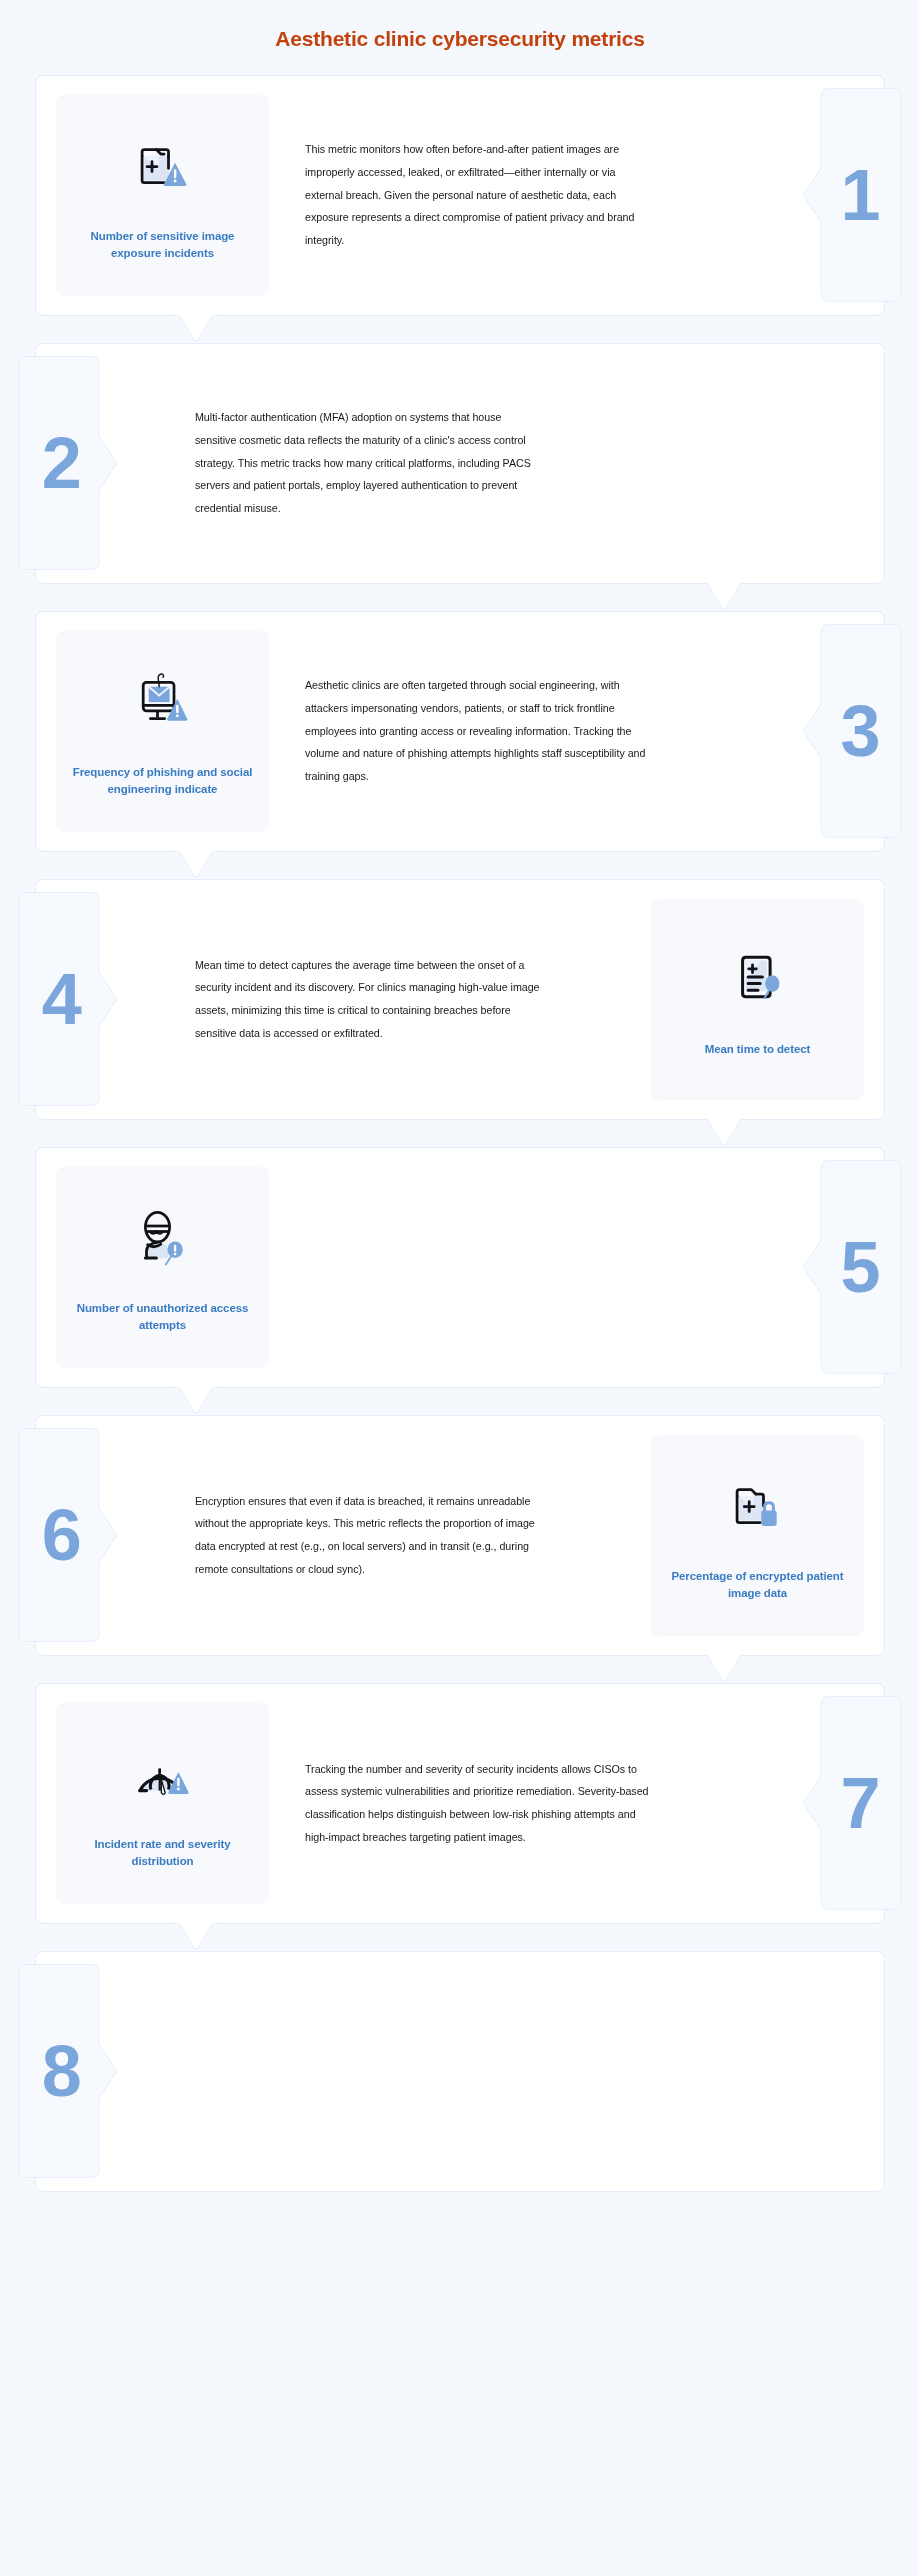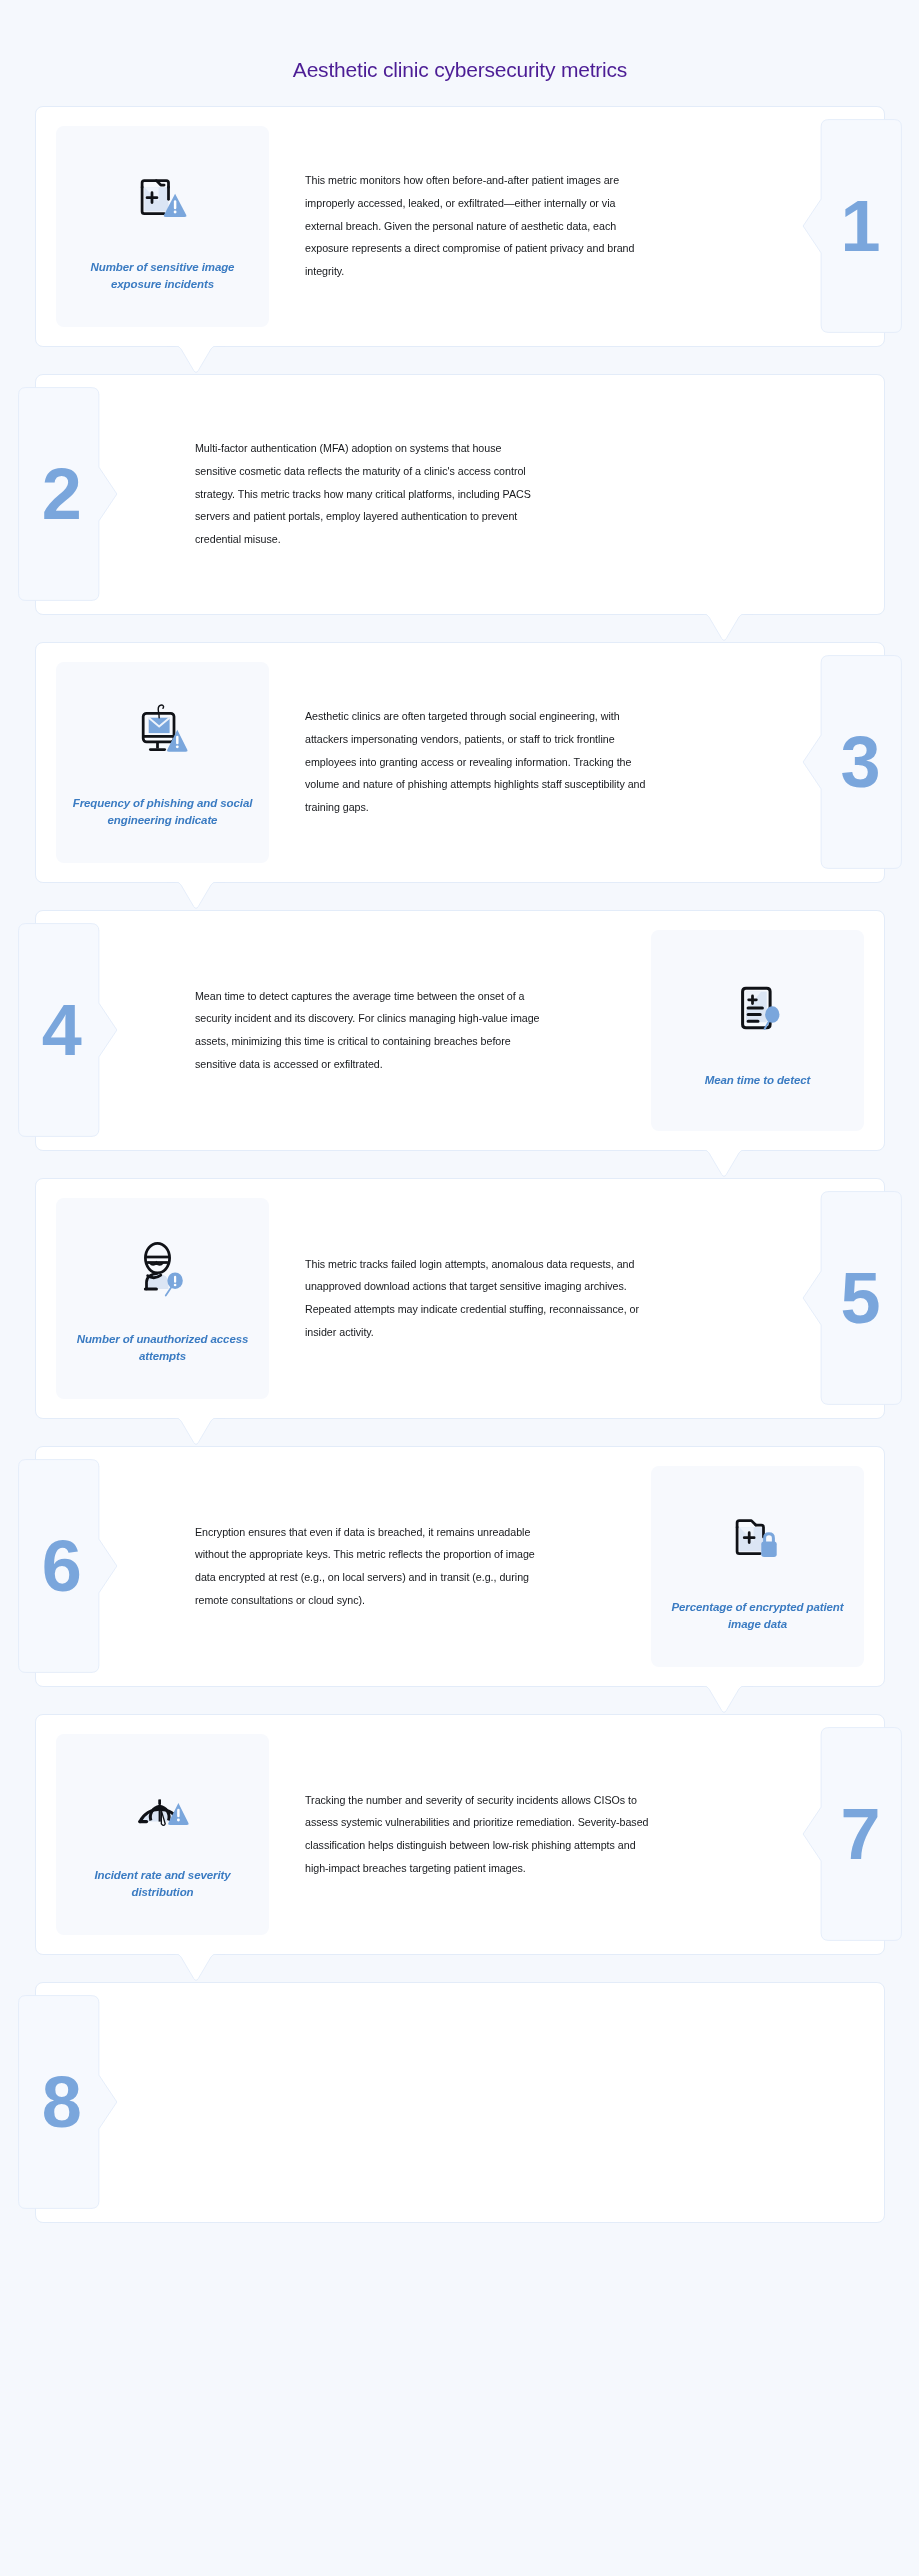--- a/index.html
+++ b/index.html
@@ -10,24 +10,24 @@
     background: #f5f8fd;
     font-family: "Liberation Sans", sans-serif;
     position: relative;
     overflow: hidden;
   }
 
   
   .page-title {
     text-align: center;
     font-size: 21px;
-    font-weight: normal;
-    color: #4c1d95;
+    font-weight: bold;
+    color: #c2410c;
     letter-spacing: -0.2px;
-    padding-top: 58px;
+    padding-top: 27px;
     padding-bottom: 0;
   }
 
   
   .cards {
     position: relative;
     margin-top: 23.6px;
     padding: 0 35px;
   }
 
@@ -65,21 +65,20 @@
   .icon-panel {
     flex: 0 0 213px;
     background: #f7f9fd;
     border-radius: 7.9px;
     margin: 0 0 0 20px;
     display: flex;
     flex-direction: column;
     align-items: center;
     justify-content: center;
     padding: 22.4px 14.6px;
-    font-style: italic;
   }
   .icon-panel.right-side {
     margin: 0 20px 0 0;
   }
   .icon-art {
     width: 73px;
     height: 73px;
     display: flex;
     align-items: center;
     justify-content: center;
@@ -323,23 +322,20 @@
       <path d="M32 74 Q44 82 56 73" fill="none" stroke="#101217" stroke-width="5" stroke-linecap="round"></path>
       <path d="M28 98 L48 98" stroke="#101217" stroke-width="5.5" stroke-linecap="round"></path>
       <ellipse cx="82" cy="83" rx="14" ry="15" fill="#7aa6dc"></ellipse>
       <path d="M82 76 L82 85" stroke="#fff" stroke-width="4" stroke-linecap="round"></path>
       <circle cx="82" cy="91" r="2.4" fill="#fff"></circle>
       <path d="M75 95 L65 110" stroke="#7aa6dc" stroke-width="3.2" stroke-linecap="round"></path>
     </svg>
           </div>
           <div class="metric-title">Number of unauthorized access attempts</div>
         </div>
-        <div class="body-col">
-          <p class="body-text">This metric tracks failed login attempts, anomalous data requests, and unapproved download actions that target sensitive imaging archives. Repeated attempts may indicate credential stuffing, reconnaissance, or insider activity.</p>
-        </div>
         <div class="badge-gap-right"></div>
         <div class="num-badge num-badge-right">
           <div class="badge-shape">
             <svg viewBox="0 0 178 382" preserveAspectRatio="none">
             <path d="M 48 1
          L 164 1 Q 177 1 177 14
          L 177 368 Q 177 381 164 381
          L 48 381 Q 34 381 34 368
          L 34 239
          L 2 191 L 34 143

